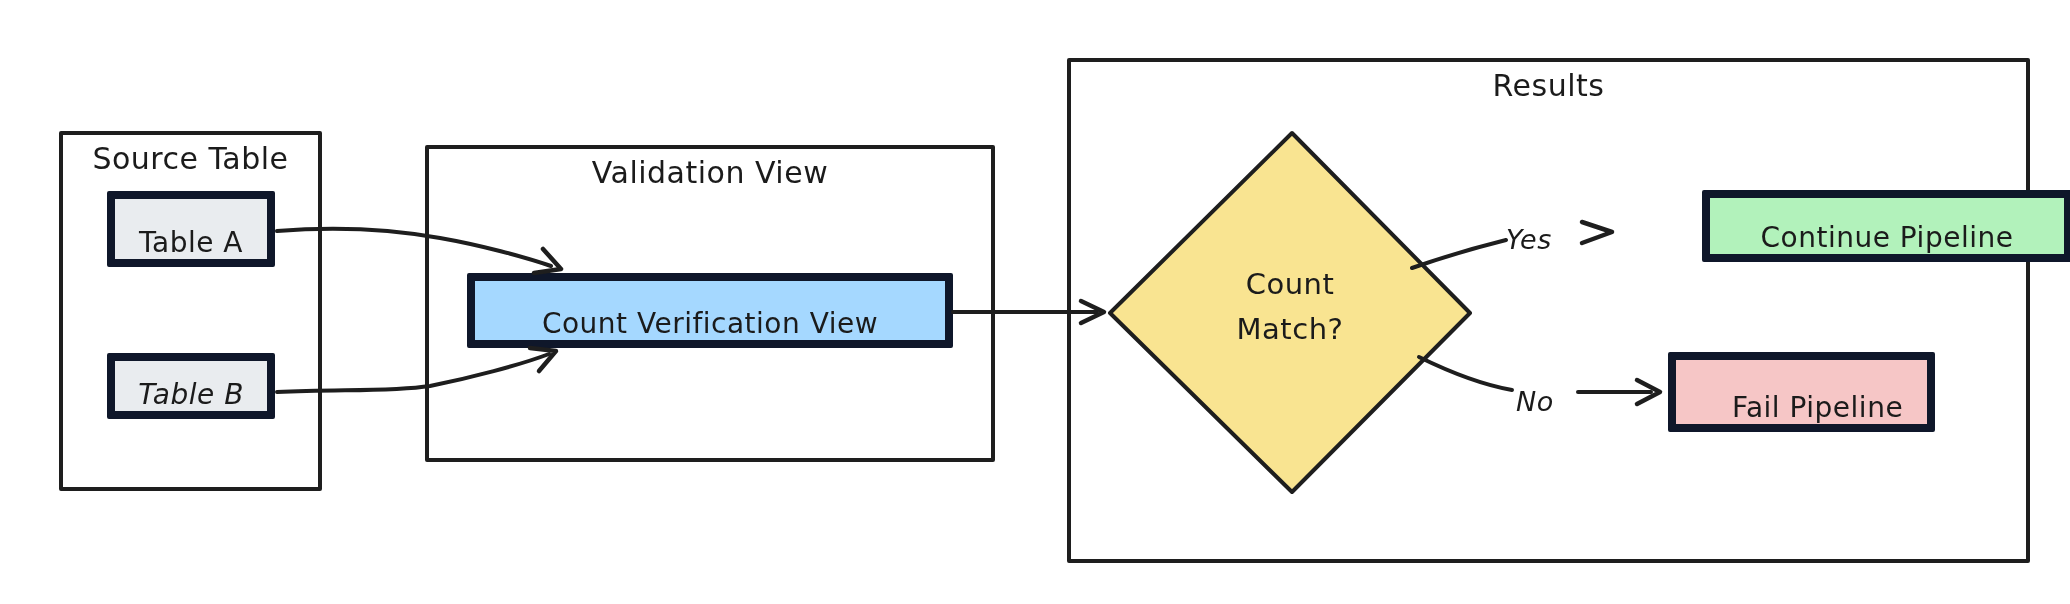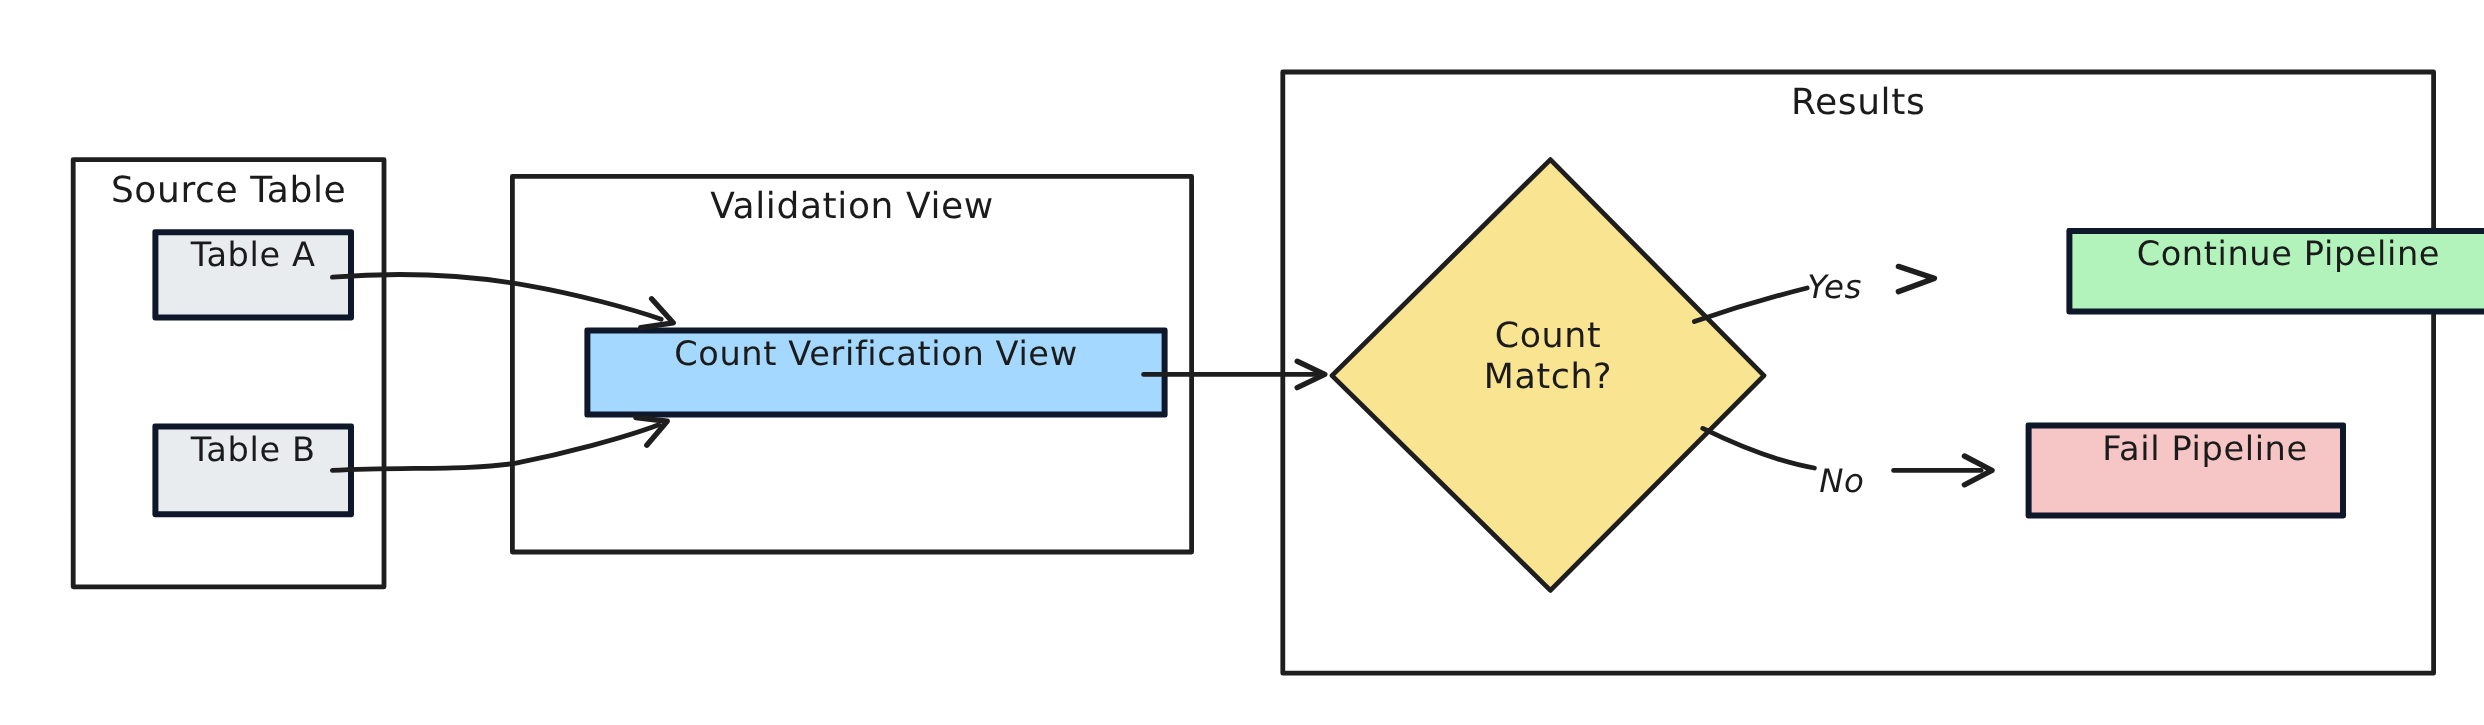--- a/index.html
+++ b/index.html
@@ -25,31 +25,30 @@
     top: 6px;
     left: 0;
     width: 100%;
     text-align: center;
     font-size: 30px;
     font-weight: 500;
     letter-spacing: 0.5px;
   }
   .node {
     position: absolute;
-    border: 5px solid #0f172a;
+    border: 8px solid #0f172a;
     border-radius: 2px;
     box-sizing: border-box;
     display: flex;
-    align-items: flex-start;
+    align-items: flex-end;
     justify-content: center;
     font-size: 28px;
     font-weight: 500;
     letter-spacing: 0.5px;
     z-index: 3;
-    margin-left: 20px;
   }
   .edge-layer {
     position: absolute;
     left: 0; top: 0;
     width: 2070px; height: 604px;
     z-index: 5;
     pointer-events: none;
   }
   .edge-layer path, .edge-layer polygon {
     stroke: #1e1e1e;
@@ -59,21 +58,21 @@
   .edge-layer path { fill: none; stroke-width: 4; }
   .edge-layer path.head { stroke-width: 4.5; }
   .edge-layer polygon { stroke-width: 4; }
   .diamond-label {
     position: absolute;
     left: 1165px; top: 262px;
     width: 250px;
     text-align: center;
     font-size: 29px;
     font-weight: 500;
-    line-height: 34px;
+    line-height: 45px;
     white-space: pre-line;
     letter-spacing: 0.5px;
     z-index: 6;
   }
   .edge-text {
     position: absolute;
     font-size: 27px;
     font-style: italic;
     font-weight: 500;
     letter-spacing: 0.5px;
@@ -87,21 +86,21 @@
 <body>
 
 <div class="canvas">
 
   <div class="group" style="left:59px; top:131px; width:263px; height:360px;">
     <div class="group-label">Source Table</div>
   </div>
   <div class="node" style="left: 107px; top: 191px; width: 168px; height: 76px; background: rgb(233, 236, 239);">
     <span>Table A</span>
   </div>
-  <div class="node" style="left: 107px; top: 353px; width: 168px; height: 78px; background: rgb(233, 236, 239);">
+  <div class="node" style="left: 107px; top: 353px; width: 168px; height: 66px; background: rgb(233, 236, 239); font-style: italic;">
     <span>Table B</span>
   </div>
 
   <div class="group" style="left:425px; top:145px; width:570px; height:317px;">
     <div class="group-label">Validation View</div>
   </div>
   <div class="node" style="left: 467px; top: 273px; width: 486px; height: 75px; background: rgb(165, 216, 255);">
     <span>Count Verification View</span>
   </div>
 

